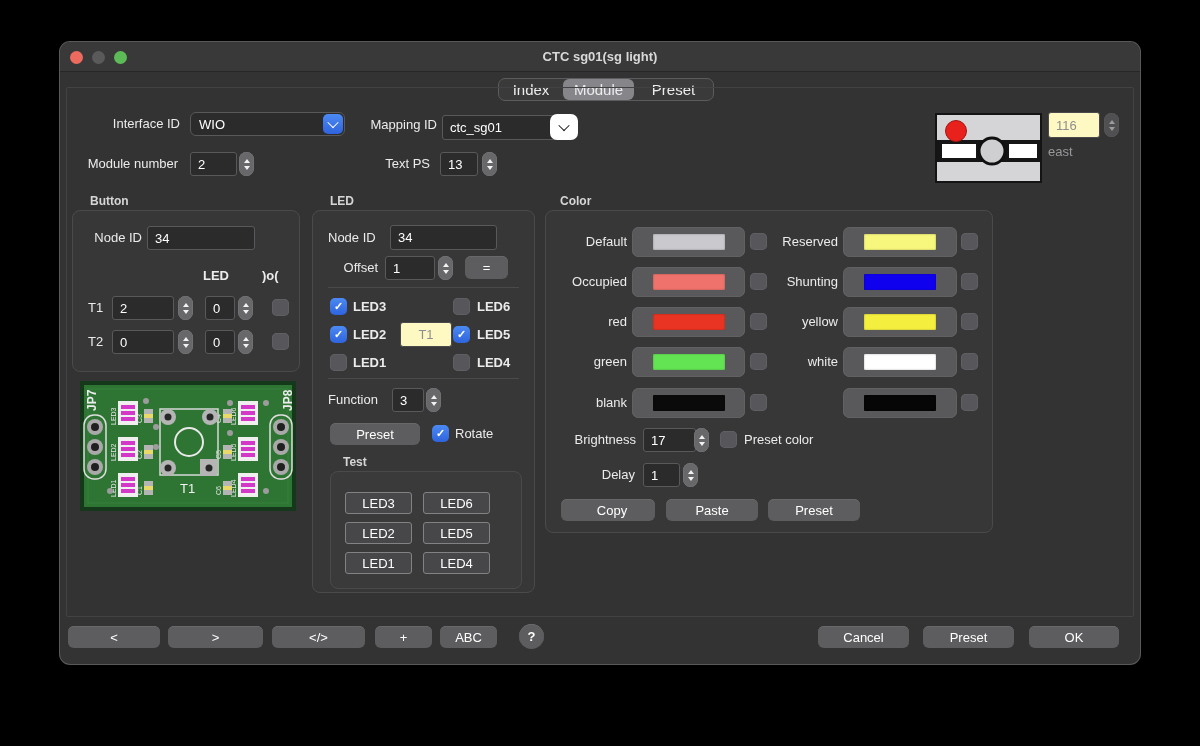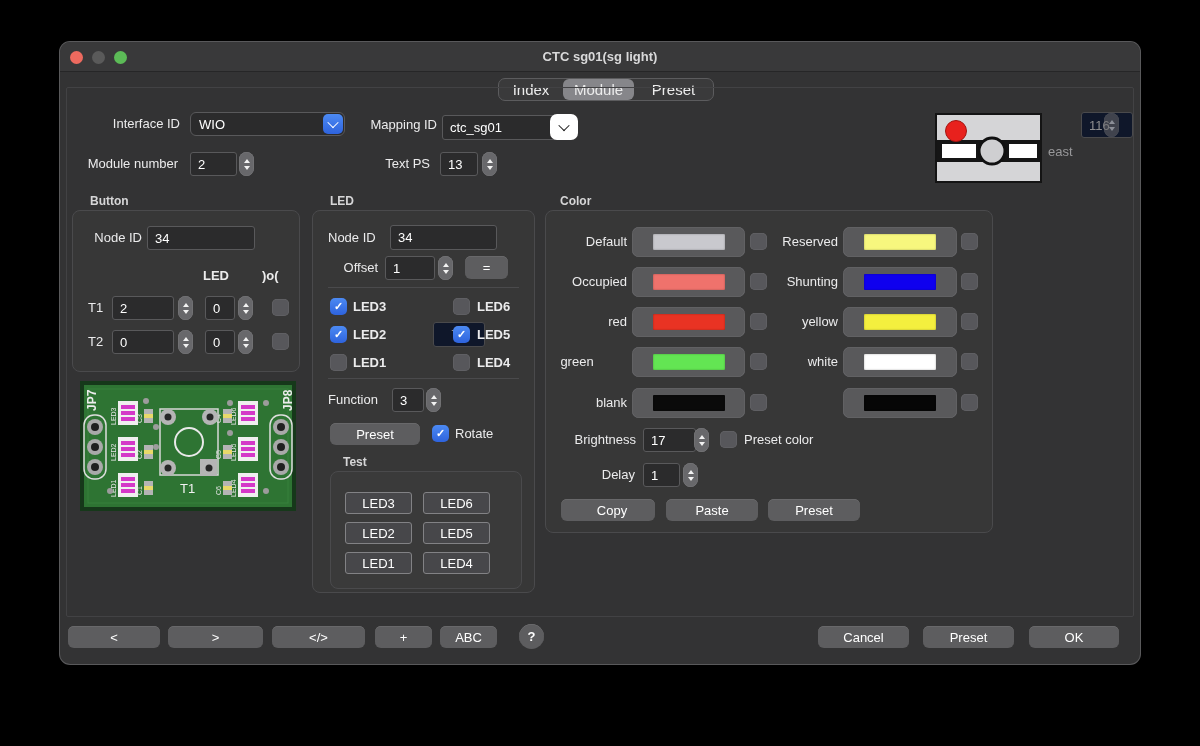--- a/index.html
+++ b/index.html
@@ -12,21 +12,21 @@
   #title{left:0;top:0;width:1080px;height:30px;line-height:30px;text-align:center;color:#d9d9da;font-size:13px;font-weight:bold;}
   
   #tabbar{left:438px;top:36px;width:216px;height:23px;background:#3a3a3b;border:1px solid #5c5c5e;border-radius:7px;display:flex;}
   .tab{flex:0 0 auto;height:21px;line-height:21px;text-align:center;color:#ececec;font-size:15px;border-radius:6px;}
   .tab.sel{background:#86868a;}
   #panel{left:6px;top:45px;width:1068px;height:530px;border:1px solid #424244;border-radius:2px;}
   .lbl{font-size:13px;color:#ebebec;white-space:nowrap;line-height:24px;}
   .r{text-align:right;}
   .fld{background:#2b2b2c;border:1px solid #59595b;border-radius:3px;color:#fff;font-size:13px;
     display:flex;align-items:center;padding:0 7px;}
-  .fld.dis{color:#8e8e90;background:#0f172a;border-color:#4a4a4c;margin-left:33px;}
+  .fld.dis{color:#8e8e90;background:#fef9c3;border-color:#4a4a4c;}
   .fld.ctr{justify-content:center;padding:0;}
   .stp{width:15px;height:24px;background:#68686b;border-radius:8px;display:flex;flex-direction:column;
     align-items:center;justify-content:center;box-shadow:inset 0 0 0 .5px #7a7a7d;}
   .stp.dim{opacity:.55;}
   .tu{width:0;height:0;border-left:3.5px solid transparent;border-right:3.5px solid transparent;border-bottom:4.5px solid #f2f2f2;margin-bottom:3px;}
   .td{width:0;height:0;border-left:3.5px solid transparent;border-right:3.5px solid transparent;border-top:4.5px solid #f2f2f2;}
   .cb{width:17px;height:17px;border-radius:5px;background:#57575b;box-shadow:inset 0 0 0 .5px #69696c;}
   .cb.checked{background:linear-gradient(#4c8af3,#2e63dd);box-shadow:none;}
   .cb.checked::after{content:"✓";color:#fff;font-size:11px;font-weight:bold;display:block;text-align:center;line-height:17px;}
   .btn{background:#5d5d5f;border-radius:6px;color:#fff;font-size:13px;display:flex;align-items:center;
@@ -342,21 +342,21 @@
   <div class="a lbl r" style="left:467px;top:228px;width:100px;">Occupied</div>
   <div class="a swatch" style="left:572px;top:225px;width:113px;height:30px;">
       <div class="swbar" style="background: rgb(239, 114, 108);"></div>
     </div>
   <div class="a cb" style="left:690px;top:231px;"></div>
   <div class="a lbl r" style="left:467px;top:268px;width:100px;">red</div>
   <div class="a swatch" style="left:572px;top:265px;width:113px;height:30px;">
       <div class="swbar" style="background: rgb(233, 51, 35);"></div>
     </div>
   <div class="a cb" style="left:690px;top:271px;"></div>
-  <div class="a lbl r" style="left:467px;top:308px;width:100px;text-align:center;">green</div>
+  <div class="a lbl r" style="left:467px;top:308px;width:100px;">green</div>
   <div class="a swatch" style="left:572px;top:305px;width:113px;height:30px;">
       <div class="swbar" style="background: rgb(99, 229, 83);"></div>
     </div>
   <div class="a cb" style="left:690px;top:311px;"></div>
   <div class="a lbl r" style="left:467px;top:349px;width:100px;">blank</div>
   <div class="a swatch" style="left:572px;top:346px;width:113px;height:30px;">
       <div class="swbar" style="background: rgb(10, 10, 10);"></div>
     </div>
   <div class="a cb" style="left:690px;top:352px;"></div>
 

